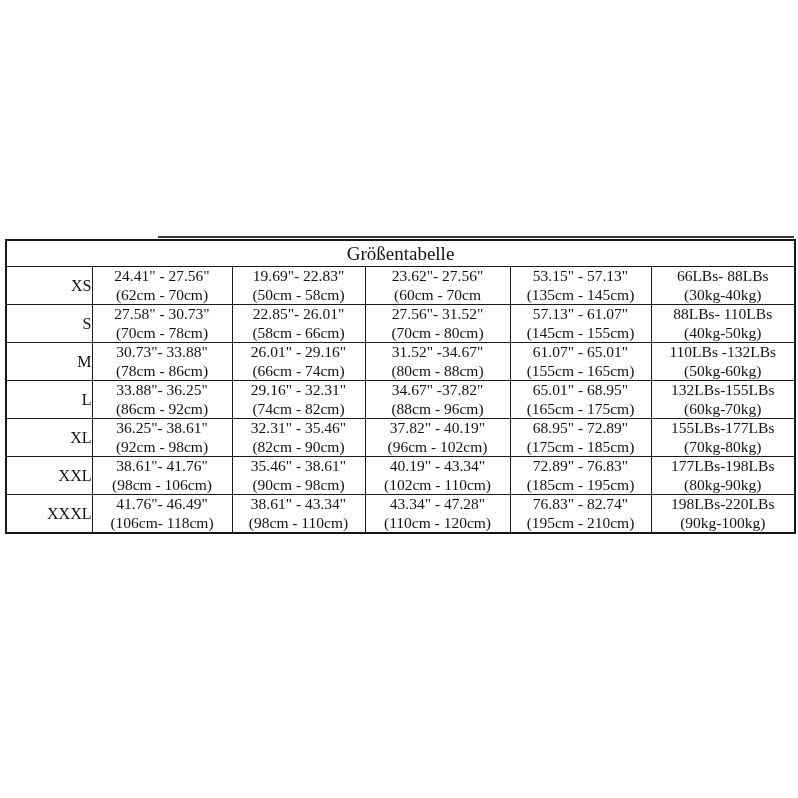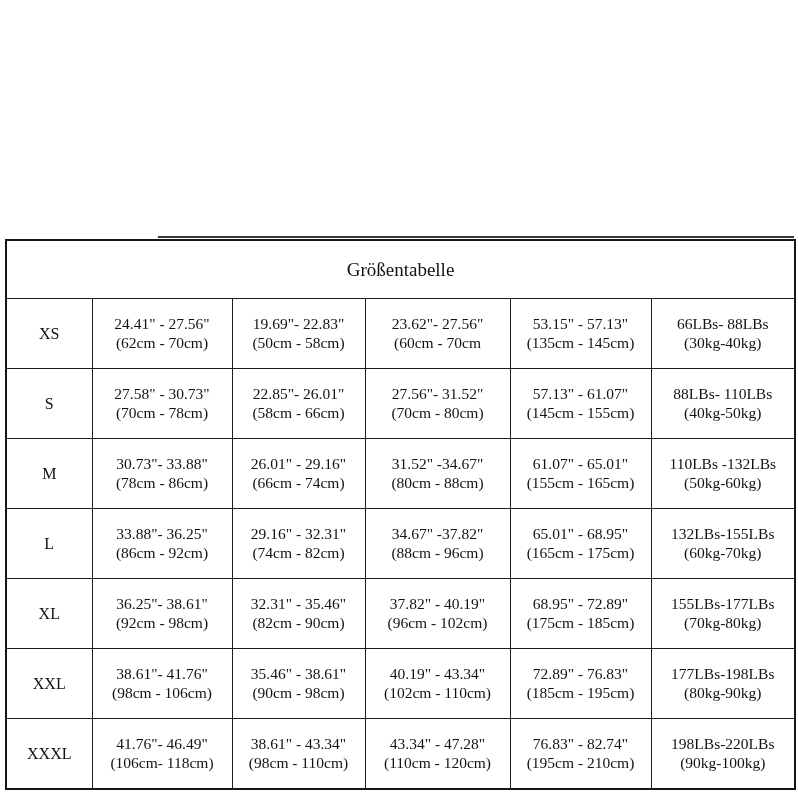--- a/index.html
+++ b/index.html
@@ -31,40 +31,41 @@
     border-collapse: collapse;
     table-layout: fixed;
     border: 2px solid #161616;
   }
   table.size-table td,
   table.size-table th {
     border: 1.5px solid #1c1c1c;
     font-weight: normal;
     text-align: center;
     vertical-align: middle;
-    padding: 16px;
+    padding: 0;
     white-space: nowrap;
     overflow: hidden;
     margin-left: 8px;
   }
   tr.title-row td {
     height: 25px;
     font-size: 19px;
     line-height: 25px;
   }
   tr.header-row th {
     height: 21px;
     font-size: 15px;
     line-height: 21px;
   }
   tbody tr {
     height: 38px;
   }
   tbody th.size-label {
     font-size: 16px;
+    text-align: right;
   }
   tbody td {
     font-size: 15.5px;
   }
   tbody td .line {
     line-height: 18.5px;
   }
 </style>
 </head>
 <body>

